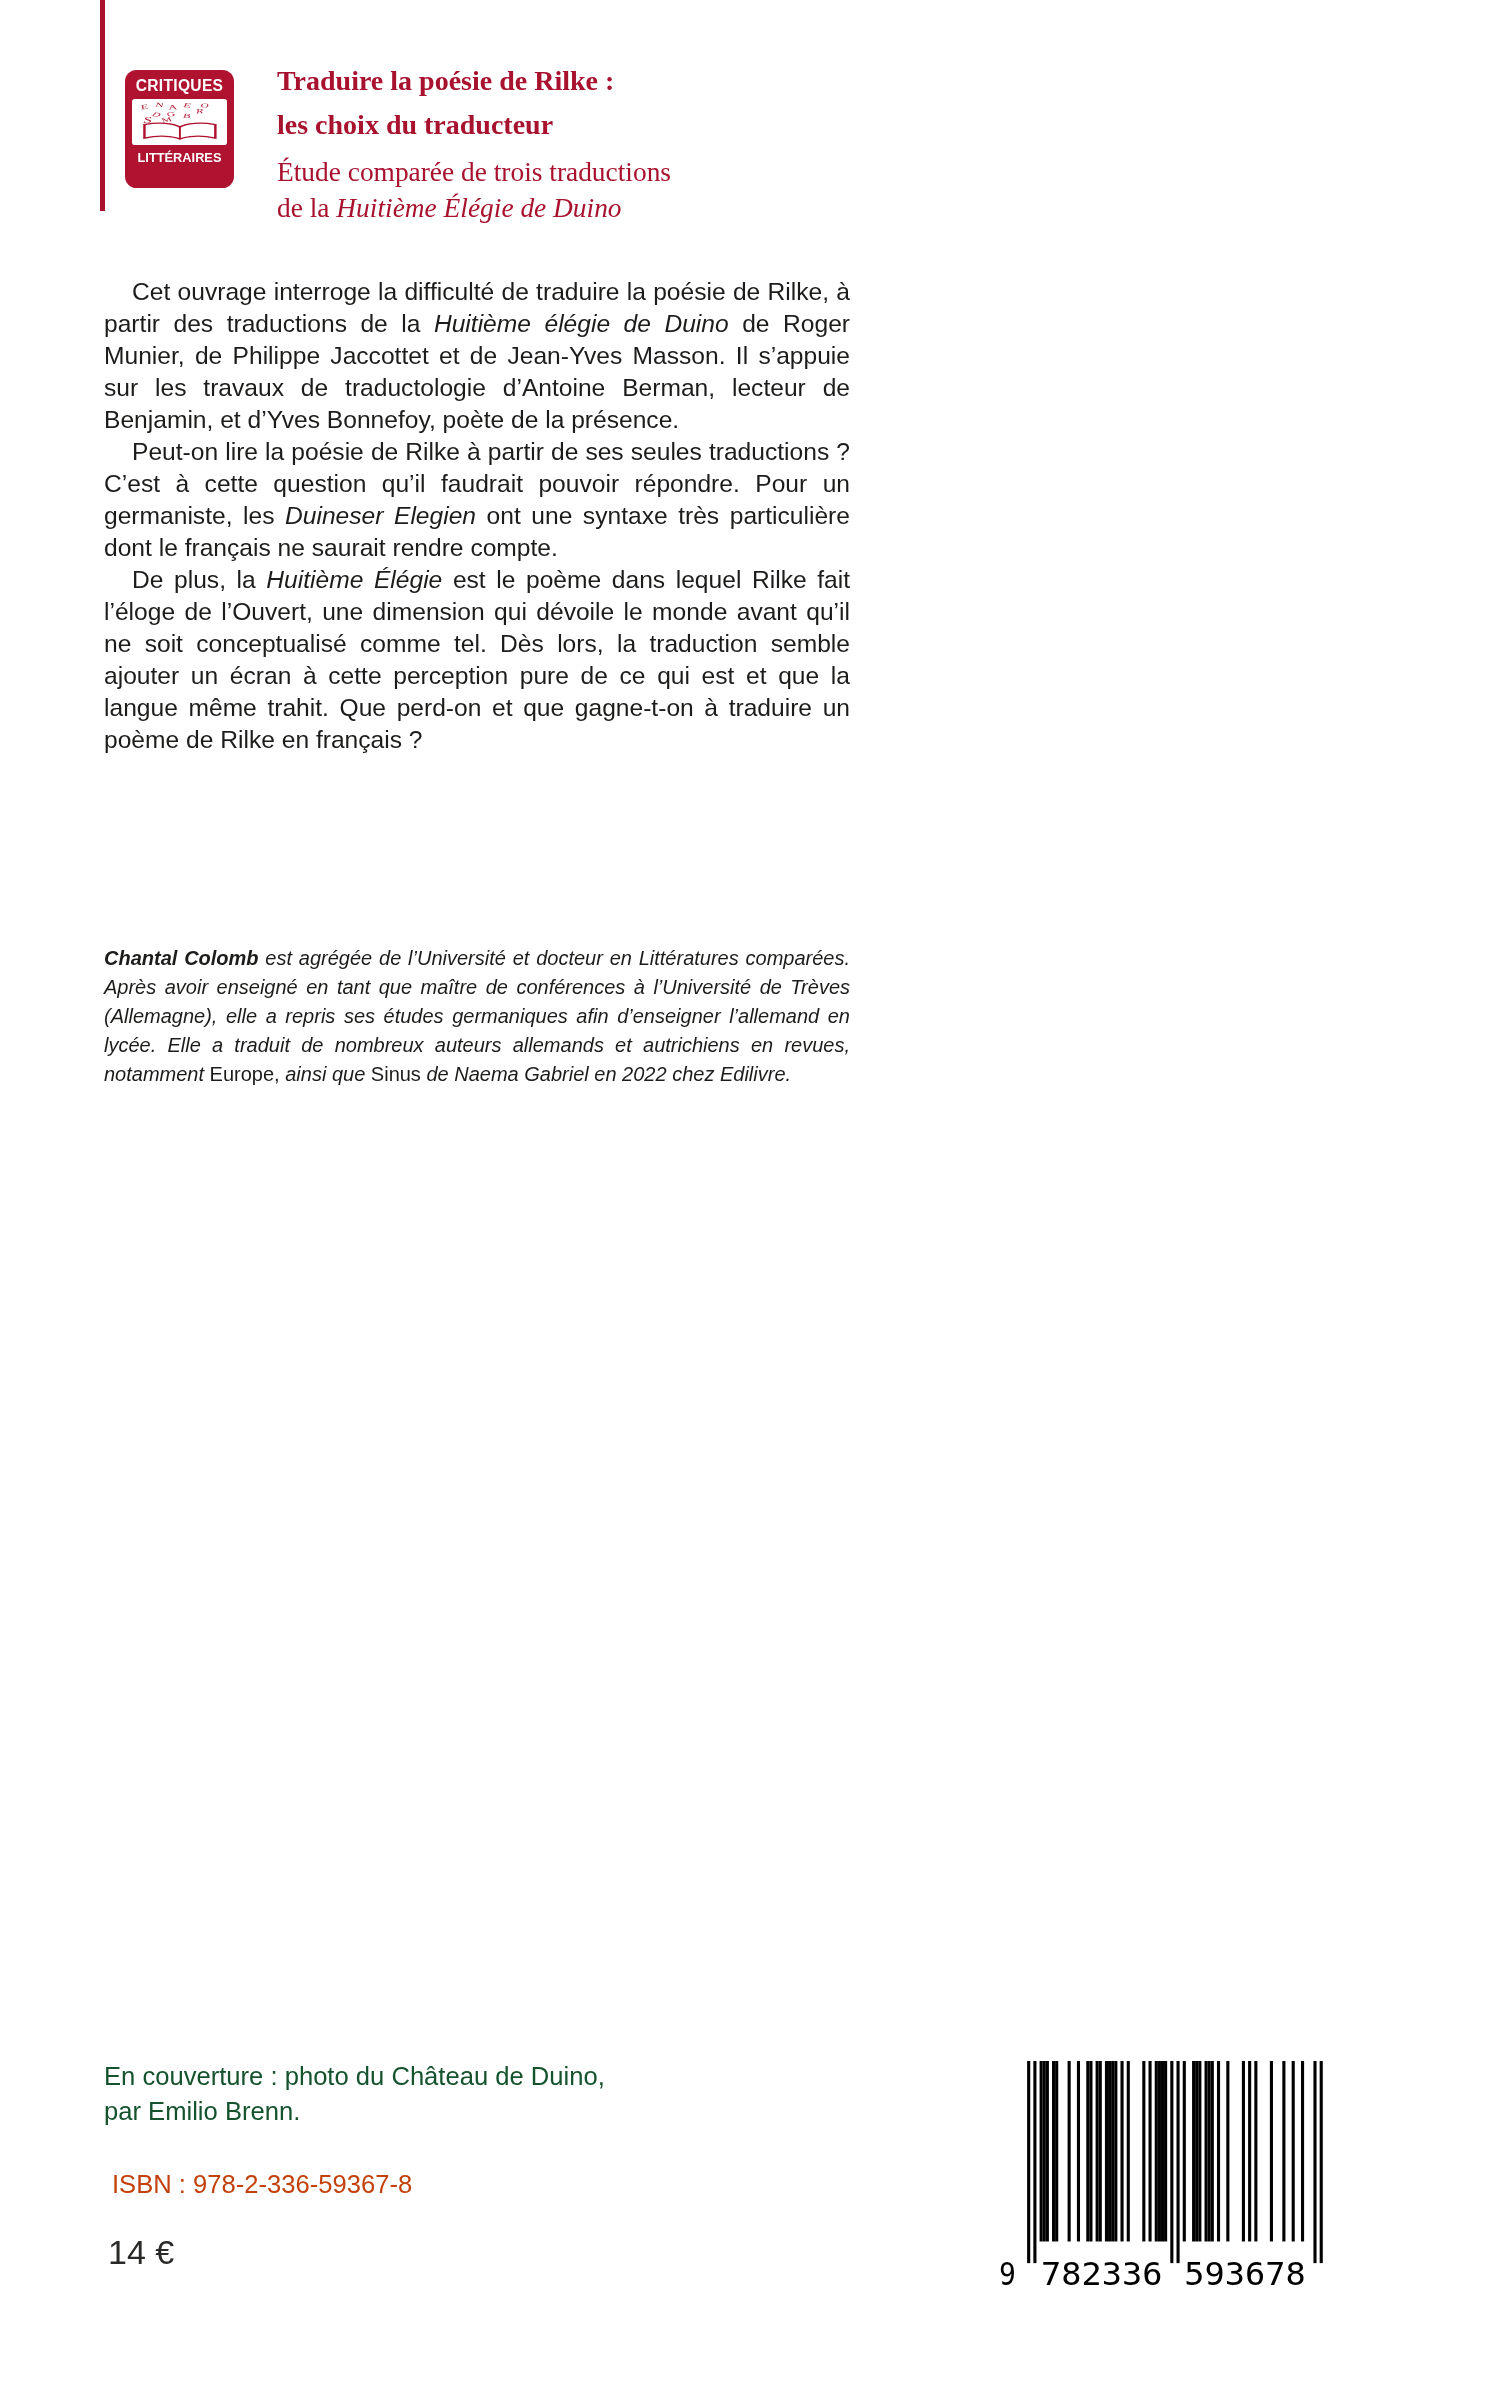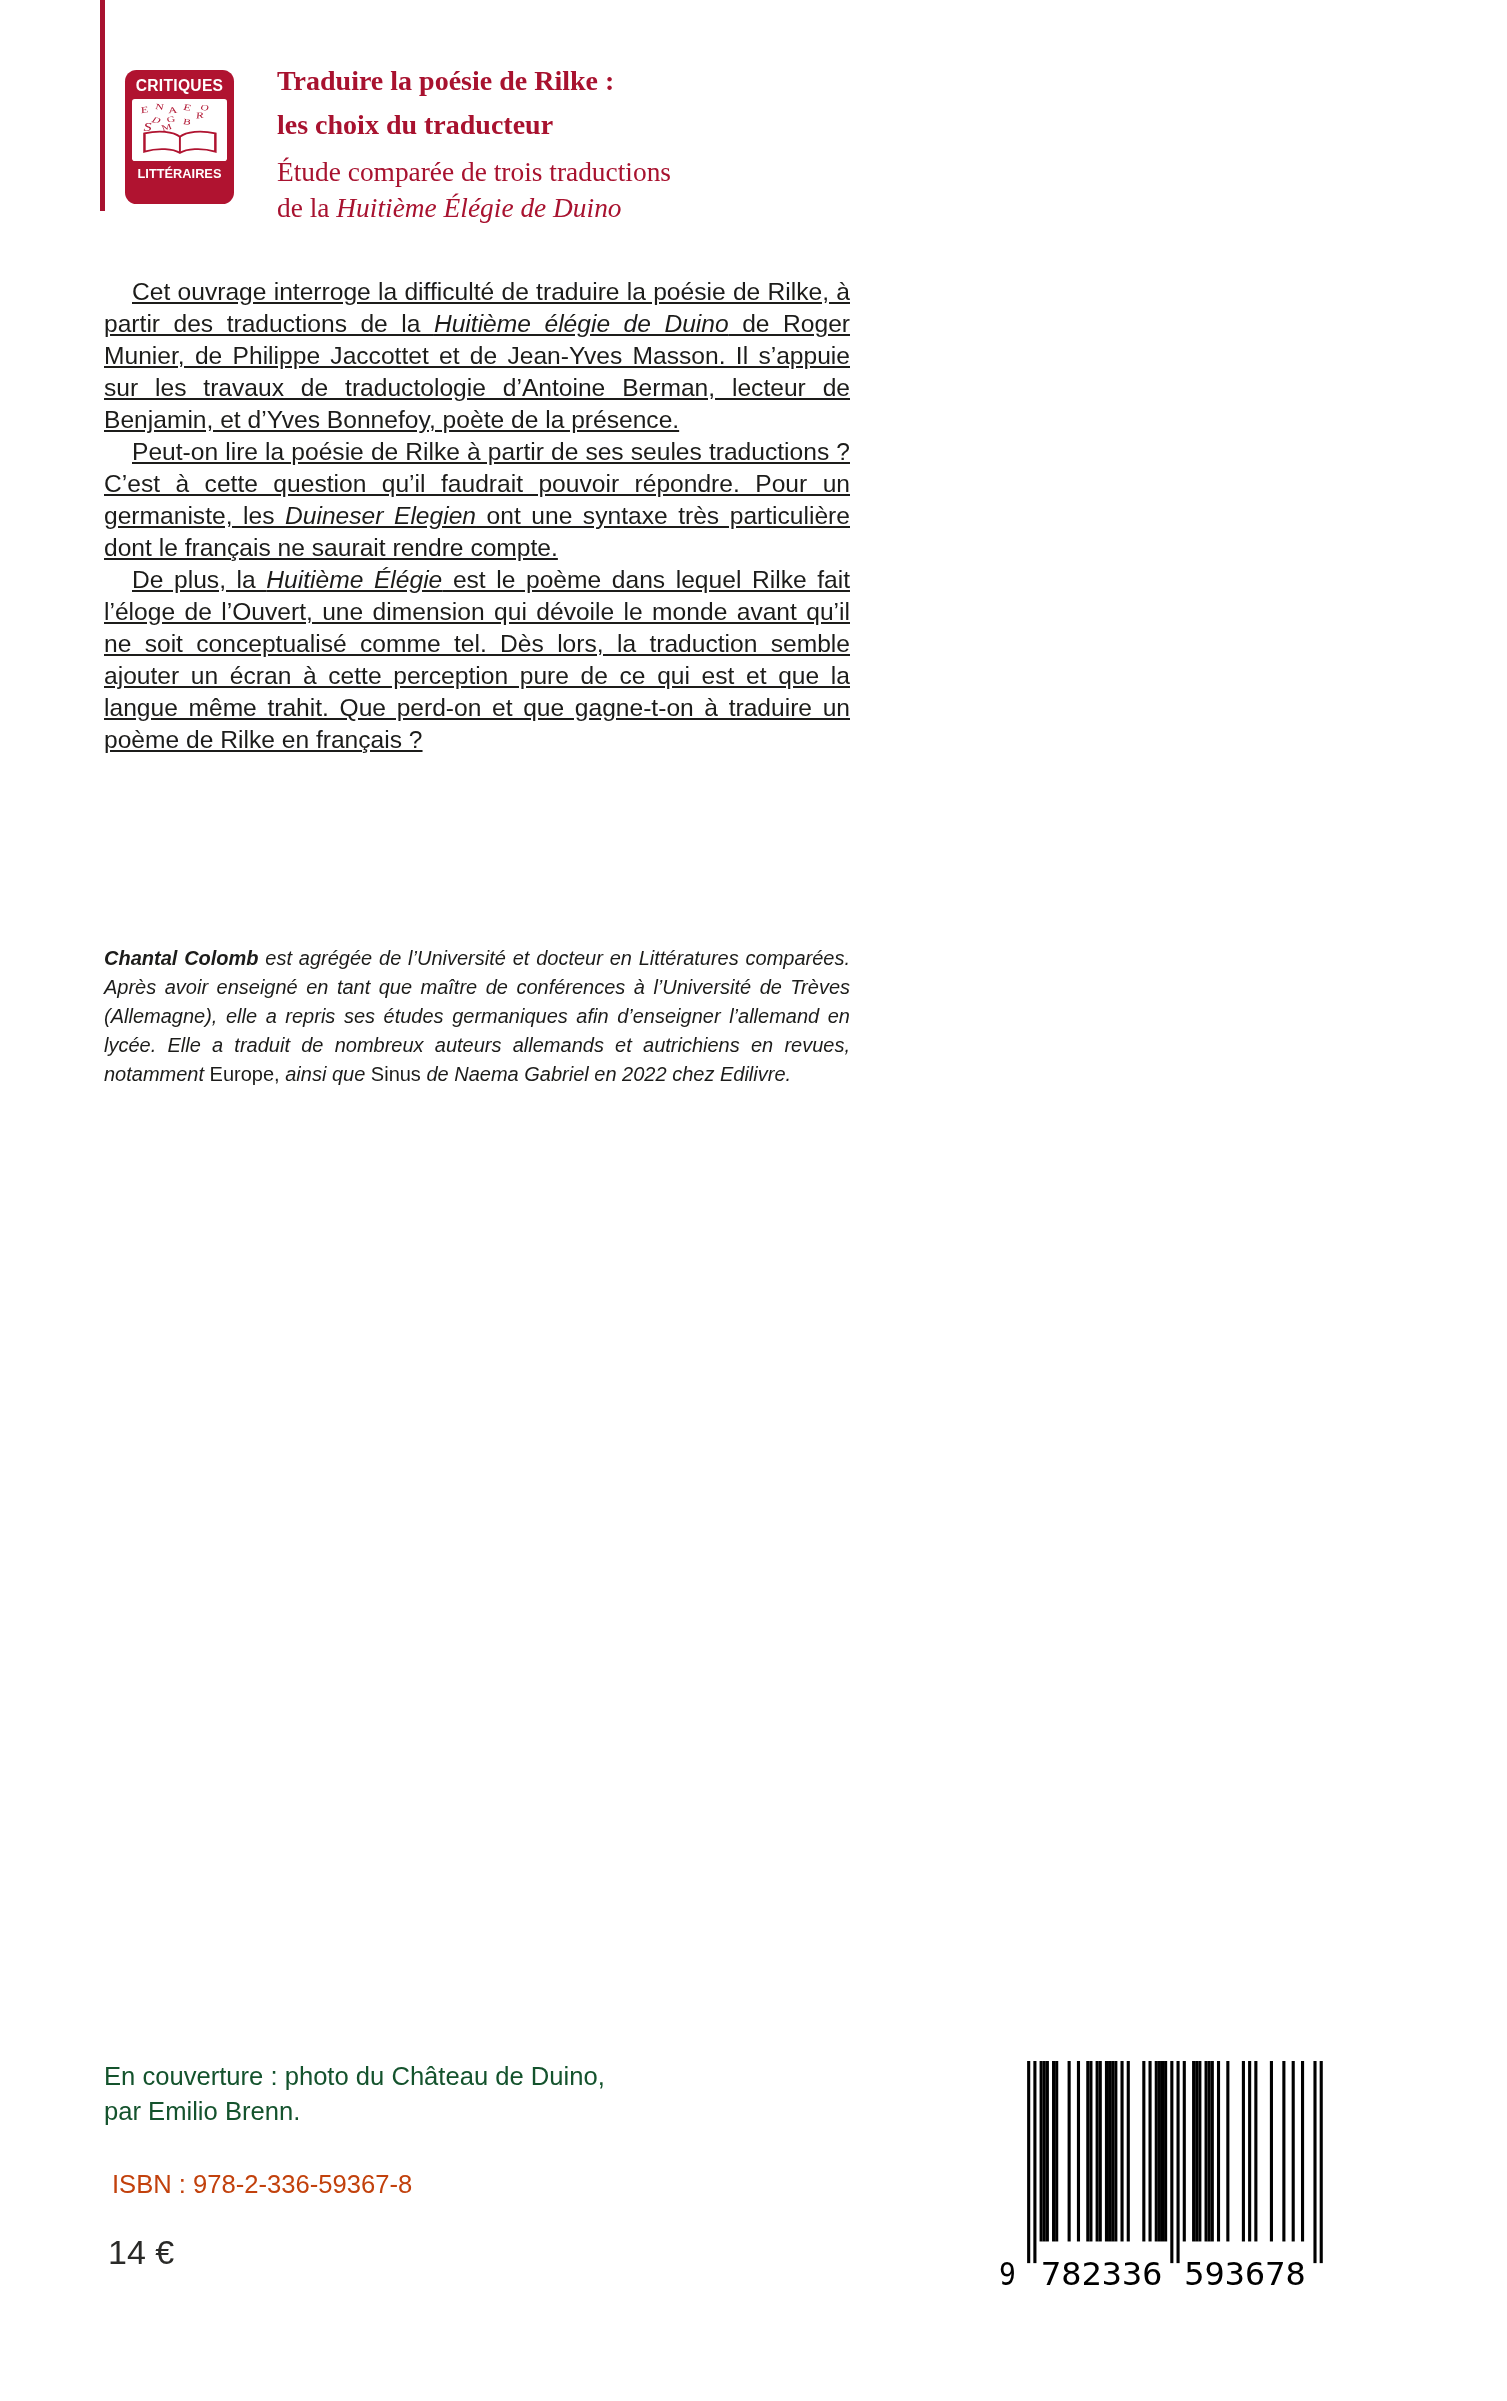--- a/index.html
+++ b/index.html
@@ -1,34 +1,34 @@
 <!DOCTYPE html>
 <html style="font-size:15px"><head>
 <meta charset="utf-8">
 <style>
   html,body{margin:0;padding:0;background:#d9d9d9;}
   .page{position:relative;width:1508px;height:2402px;background:#ffffff;overflow:hidden;
         font-family:"Liberation Sans",sans-serif;color:#1c1c1a;}
   .rule{position:absolute;left:100px;top:0;width:4.7px;height:211px;background:#a8122f;}
 
-  .logo{position:absolute;left:125px;top:70px;width:109px;height:134px;background:#b01330;
+  .logo{position:absolute;left:125px;top:70px;width:109px;height:118px;background:#b01330;
         border-radius:11.4px;display:flex;flex-direction:column;color:#fff;text-align:center;}
   .logo-top{font-weight:bold;font-size:15.6px;letter-spacing:0.3px;padding-top:6.6px;}
   .logo-mid{flex:1;background:#fff;margin:4.7px 6.6px;border-radius:2.8px;position:relative;overflow:hidden;}
   .logo-mid svg{width:100%;height:100%;display:block;}
   .logo-bottom{font-weight:bold;font-size:12.8px;padding-bottom:23px;}
 
   .header{position:absolute;left:277px;top:59px;font-family:"Liberation Serif",serif;color:#a8122f;}
   .title-line{font-size:28px;font-weight:bold;line-height:44px;}
   .subtitle-line{font-size:27.4px;line-height:36px;}
   .sub1{margin-top:6.6px;}
 
   .bodytext{position:absolute;left:104px;top:276px;width:746px;font-size:24.6px;line-height:32px;
             text-align:justify;}
-  .bodytext p{margin:0;text-indent:28px;text-decoration:underline;}
+  .bodytext p{margin:0;text-indent:28px;}
 
   .bio{position:absolute;left:104px;top:944px;width:746px;font-size:20px;line-height:29px;
        font-style:italic;text-align:justify;}
 
   .italic{font-style:italic;}
   .bold{font-weight:bold;}
   .roman{font-style:normal;}
 
   .covernote{position:absolute;left:104px;top:2059px;font-size:25.6px;line-height:35px;color:#14532d;}
   .isbn{position:absolute;left:112px;top:2170px;font-size:25.6px;color:#c2410c;}

